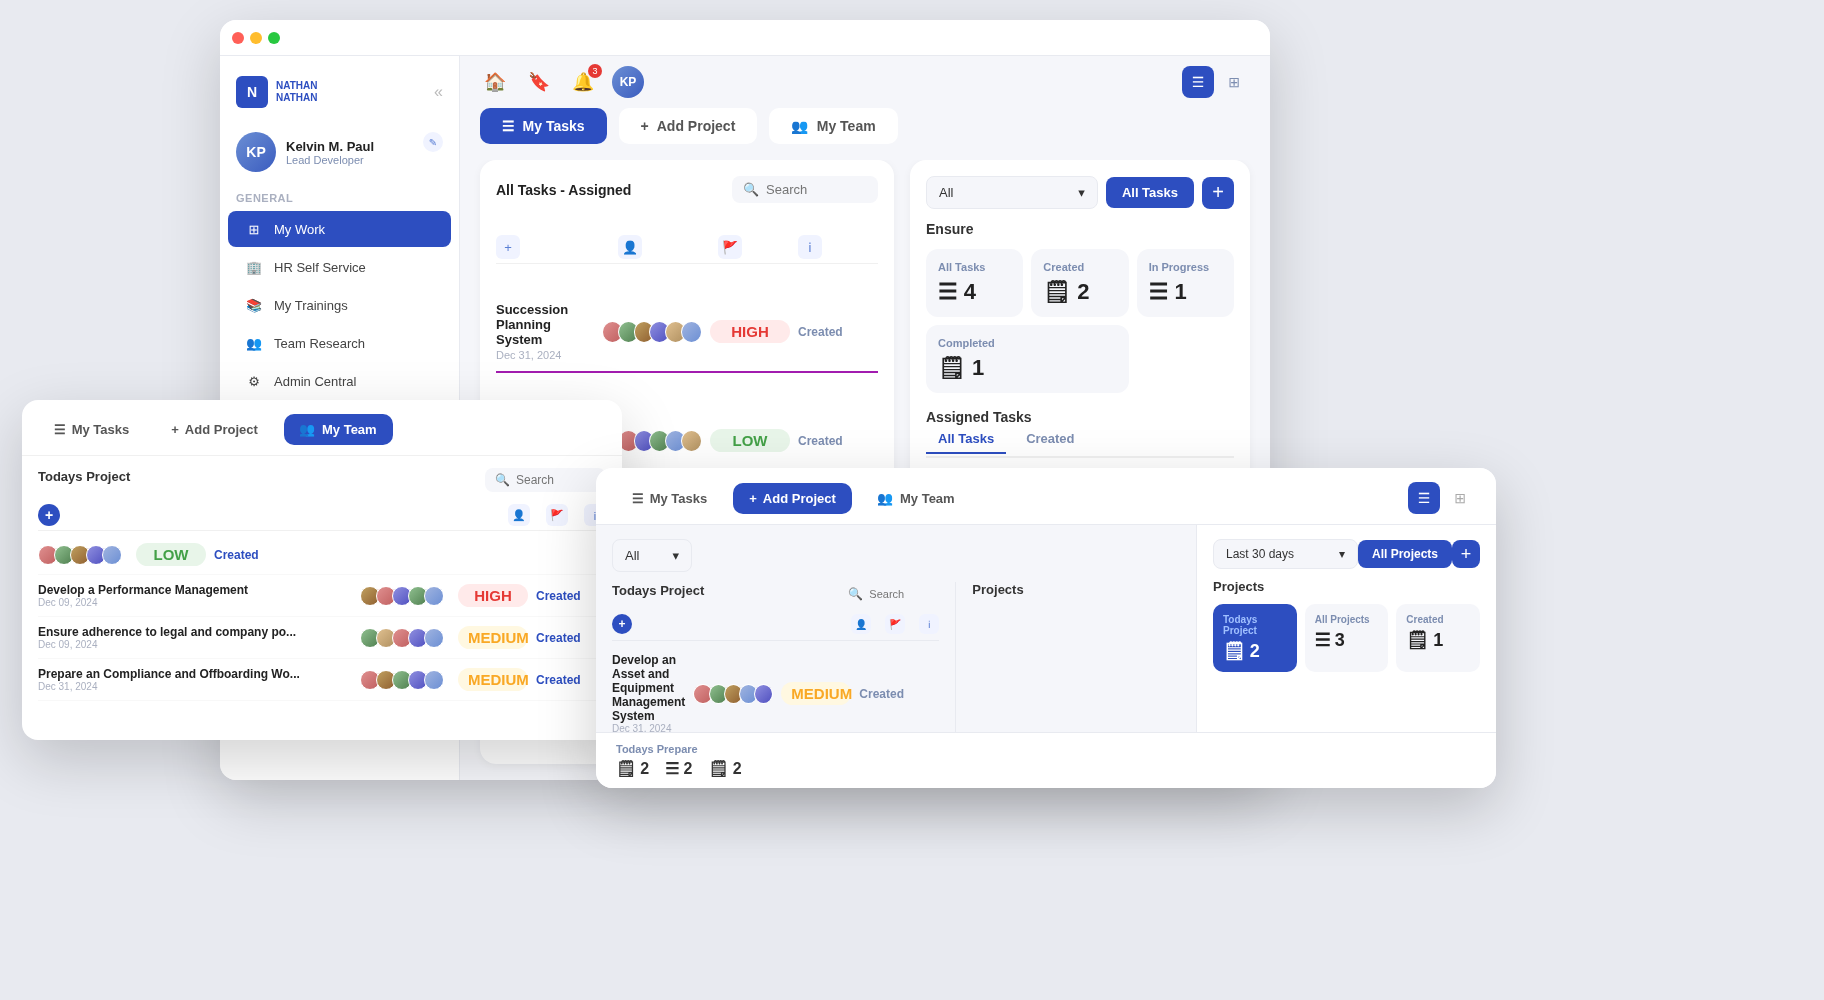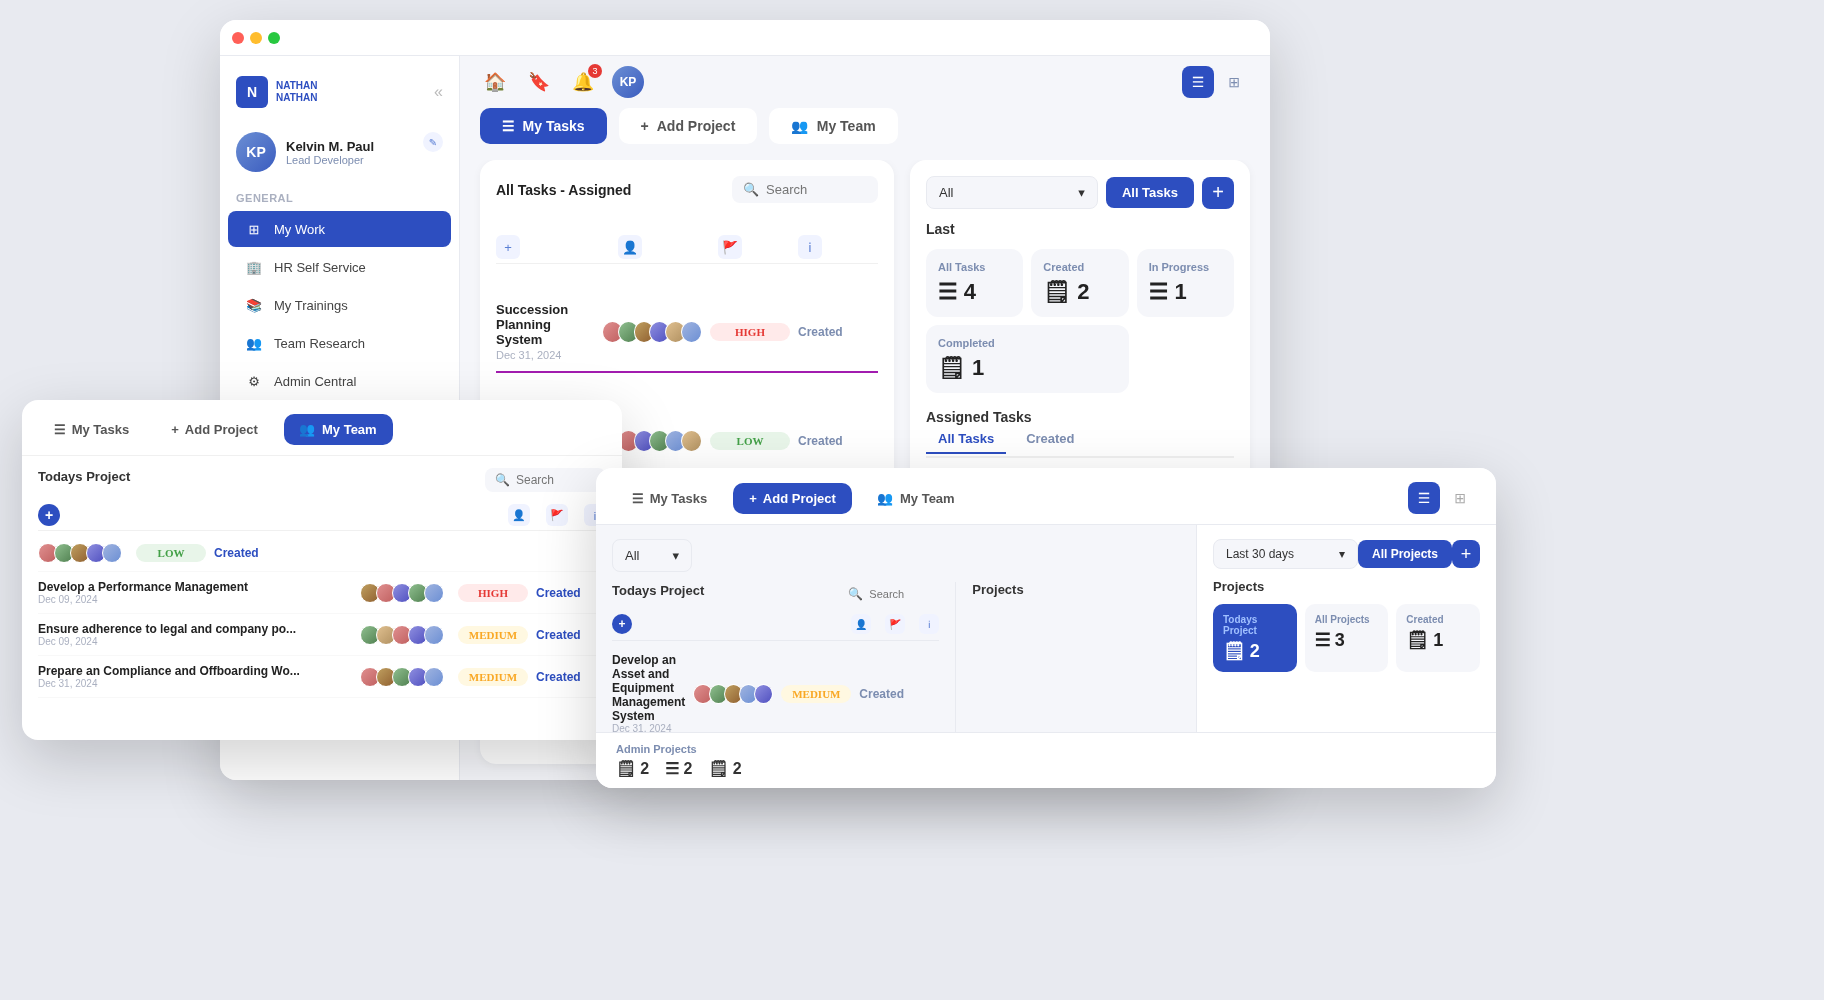--- a/index.html
+++ b/index.html
@@ -270,23 +270,22 @@
     .member-avatar:first-child { margin-left: 0; }
     .member-avatar.v1 { background: linear-gradient(135deg, #e09090, #c06060); }
     .member-avatar.v2 { background: linear-gradient(135deg, #90c090, #508050); }
     .member-avatar.v3 { background: linear-gradient(135deg, #c0a060, #906030); }
     .member-avatar.v4 { background: linear-gradient(135deg, #9090e0, #5050c0); }
     .member-avatar.v5 { background: linear-gradient(135deg, #e0c090, #b09060); }
 
     .priority-badge {
       padding: 3px 10px;
       border-radius: 20px;
-      font-size: 11px; font-weight: 700;
+      font-size: 15px; font-weight: 700;
       text-align: center;
-      font-family: Liberation Serif, serif;
     }
     .priority-high { background: #ffeaea; color: #e53935; }
     .priority-low { background: #e8f5e9; color: #43a047; }
     .priority-medium { background: #fff8e1; color: #f9a825; }
 
     .status-badge {
       font-size: 12px; font-weight: 600;
       color: #7c8db0;
     }
     .status-created { color: #7c8db0; }
@@ -796,21 +795,21 @@
         <div class="stats-panel">
           <div class="filter-row">
             <div class="filter-select">
               <span>All</span>
               <span>▾</span>
             </div>
             <button class="all-tasks-btn">All Tasks</button>
             <button class="add-btn">+</button>
           </div>
 
-          <div class="stats-section-title">Last</div>
+          <div class="stats-section-title">Ensure</div>
 
           <div class="stats-grid">
             <div class="stats-card">
               <div class="stats-card-label">All Tasks</div>
               <div class="stats-card-value">
                 <span>☰</span>
                 <span>4</span>
               </div>
             </div>
             <div class="stats-card">
@@ -1061,21 +1060,21 @@
             <span>🗒</span>
             <span>1</span>
           </div>
         </div>
       </div>
     </div>
   </div>
 
   <div class="ap-bottom-bar">
     <div class="ap-bottom-section">
-      <div class="ap-bottom-label">Admin Projects</div>
+      <div class="ap-bottom-label">Todays Prepare</div>
       <div class="ap-bottom-items">
         <div class="ap-bottom-count">
           <span>🗒</span>
           <span>2</span>
         </div>
         <div class="ap-bottom-count">
           <span>☰</span>
           <span>2</span>
         </div>
         <div class="ap-bottom-count">

